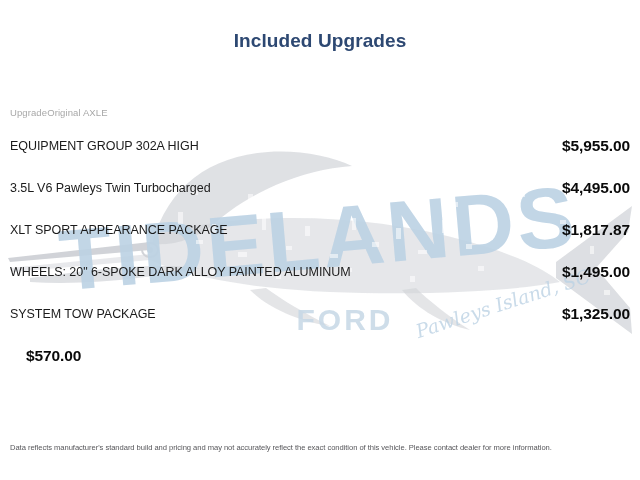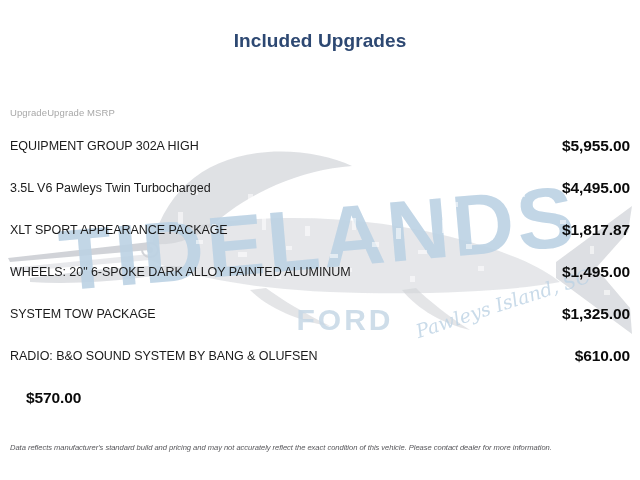--- a/index.html
+++ b/index.html
@@ -105,21 +105,20 @@
     letter-spacing: -0.1px;
     margin-left: 16px;
   }
 
   #disclaimer {
     position: absolute;
     left: 10px;
     top: 443px;
     width: 622px;
     font-size: 7.6px;
-    font-style: italic;
     color: #56565a;
     line-height: 1.2;
     letter-spacing: -0.05px;
   }
 </style>
 </head>
 <body>
 
 <div id="page">
 
@@ -198,21 +197,21 @@
       </g>
     </svg>
   </div>
 
   <div id="content">
 
     <div id="page-title">Included Upgrades</div>
 
     <div id="table-header">
       <div class="col-head">Upgrade</div>
-      <div class="col-head col-head-right">Upgrade MSRP</div>
+      <div class="col-head col-head-right">Original AXLE</div>
     </div>
 
     <div id="rows">
 
       <div class="row">
         <div class="row-label">EQUIPMENT GROUP 302A HIGH</div>
         <div class="row-price">$5,955.00</div>
       </div>
 
       <div class="row">
@@ -228,24 +227,20 @@
       <div class="row">
         <div class="row-label">WHEELS: 20" 6-SPOKE DARK ALLOY PAINTED ALUMINUM</div>
         <div class="row-price">$1,495.00</div>
       </div>
 
       <div class="row">
         <div class="row-label">SYSTEM TOW PACKAGE</div>
         <div class="row-price">$1,325.00</div>
       </div>
 
-      <div class="row">
-        <div class="row-label">RADIO: B&amp;O SOUND SYSTEM BY BANG &amp; OLUFSEN</div>
-        <div class="row-price">$610.00</div>
-      </div>
 
       <div class="row">
         <div class="row-price">$570.00</div>
       </div>
 
 
     </div>
 
     <div id="disclaimer">Data reflects manufacturer's standard build and pricing and may not accurately reflect the exact condition of this vehicle. Please contact dealer for more information.</div>
 

